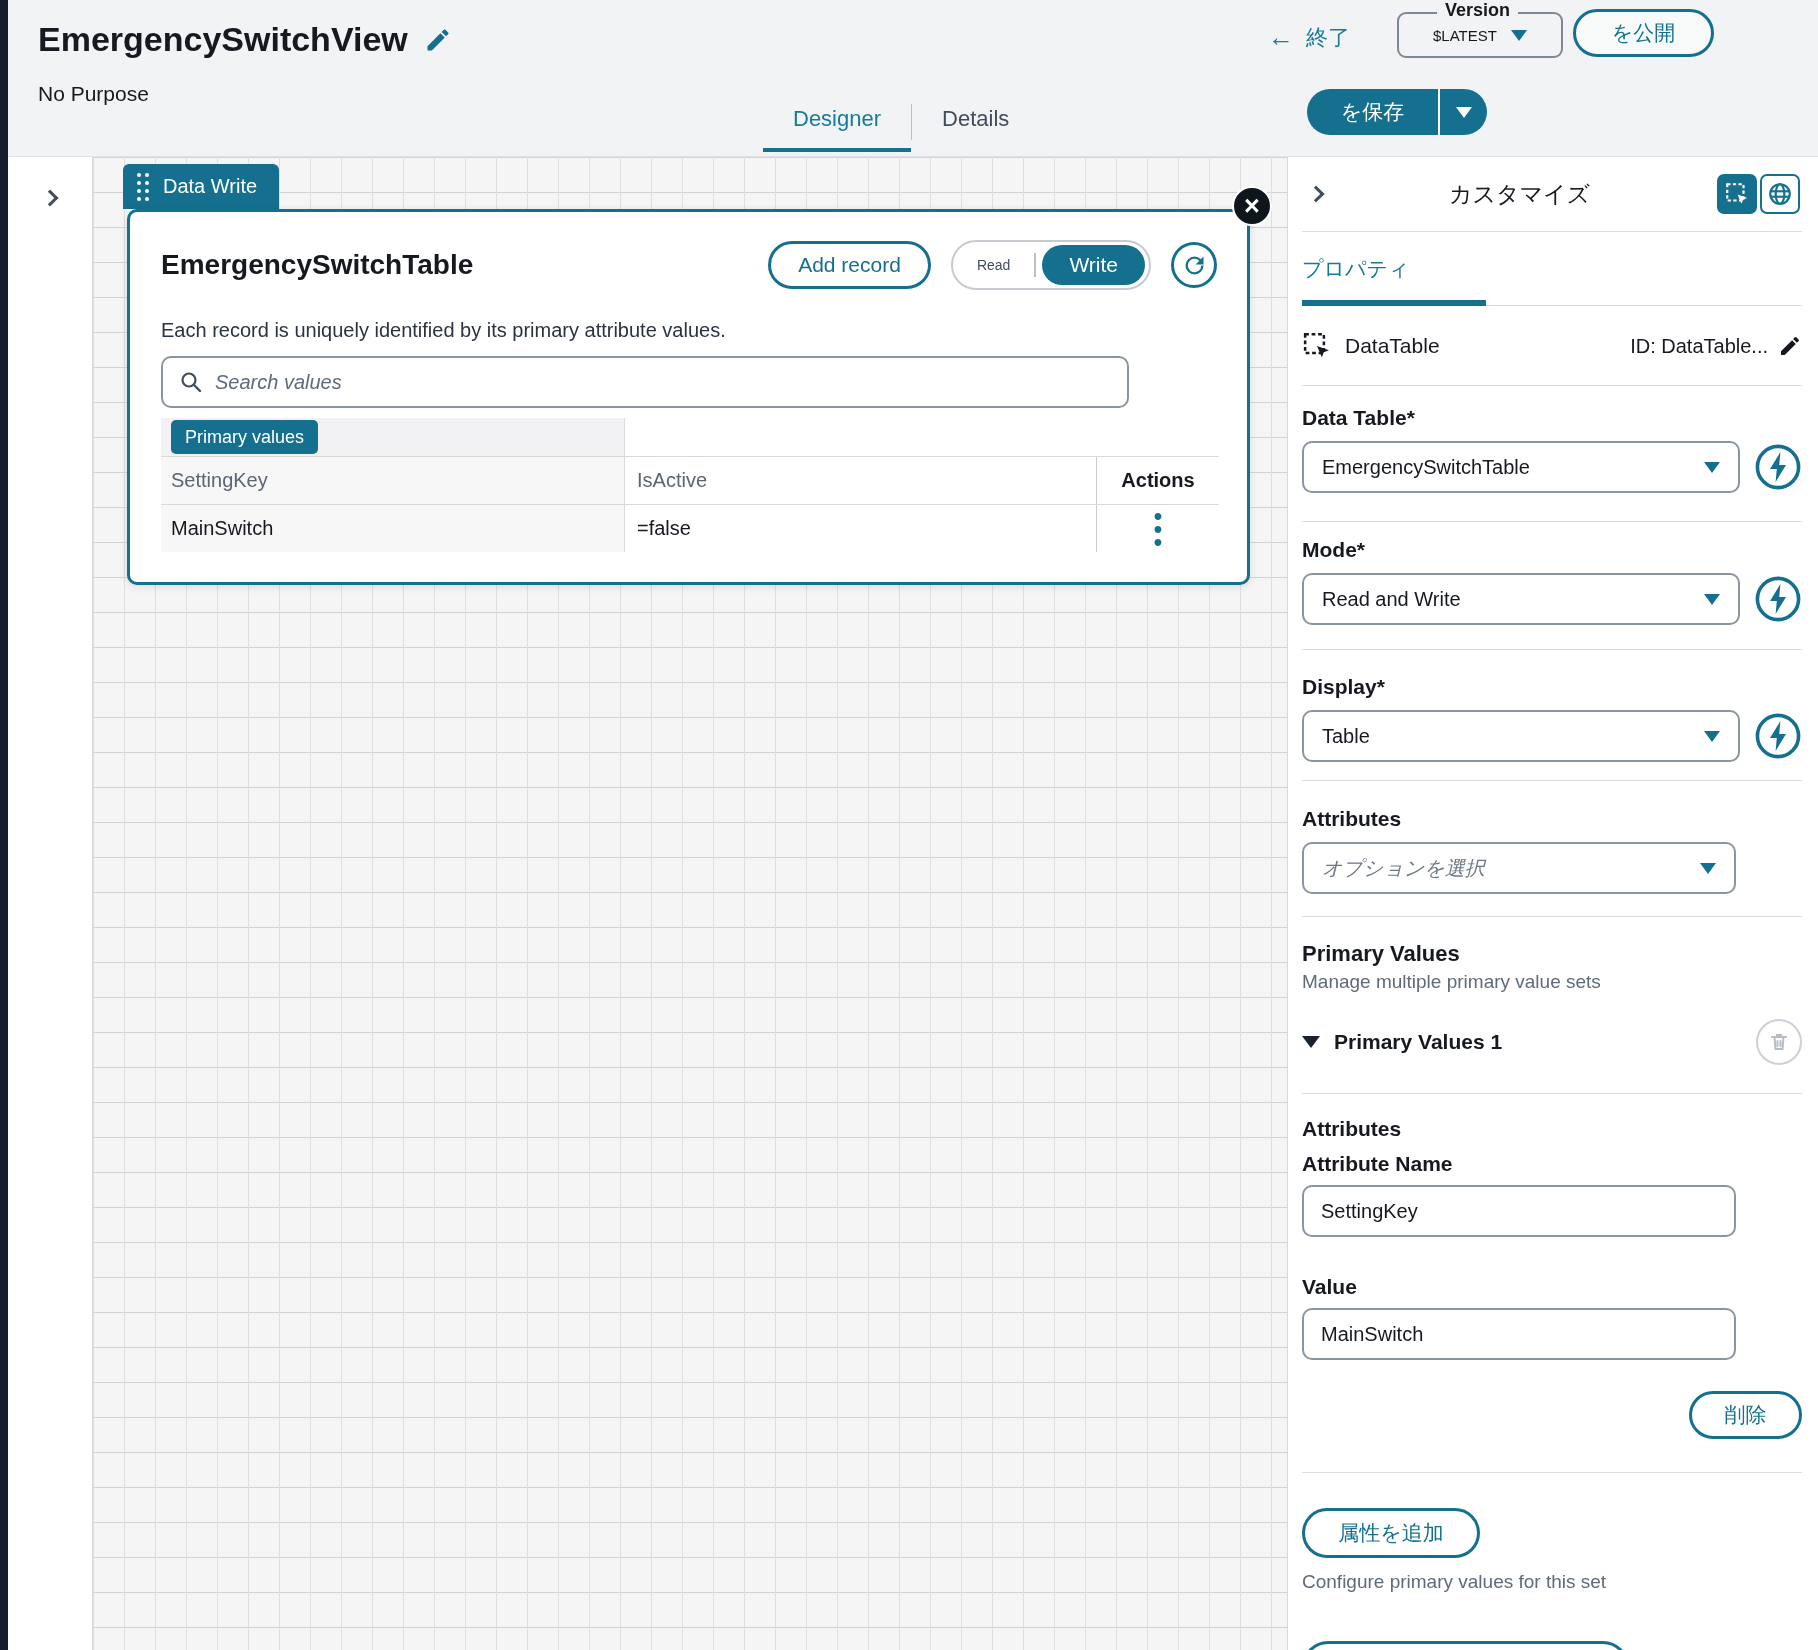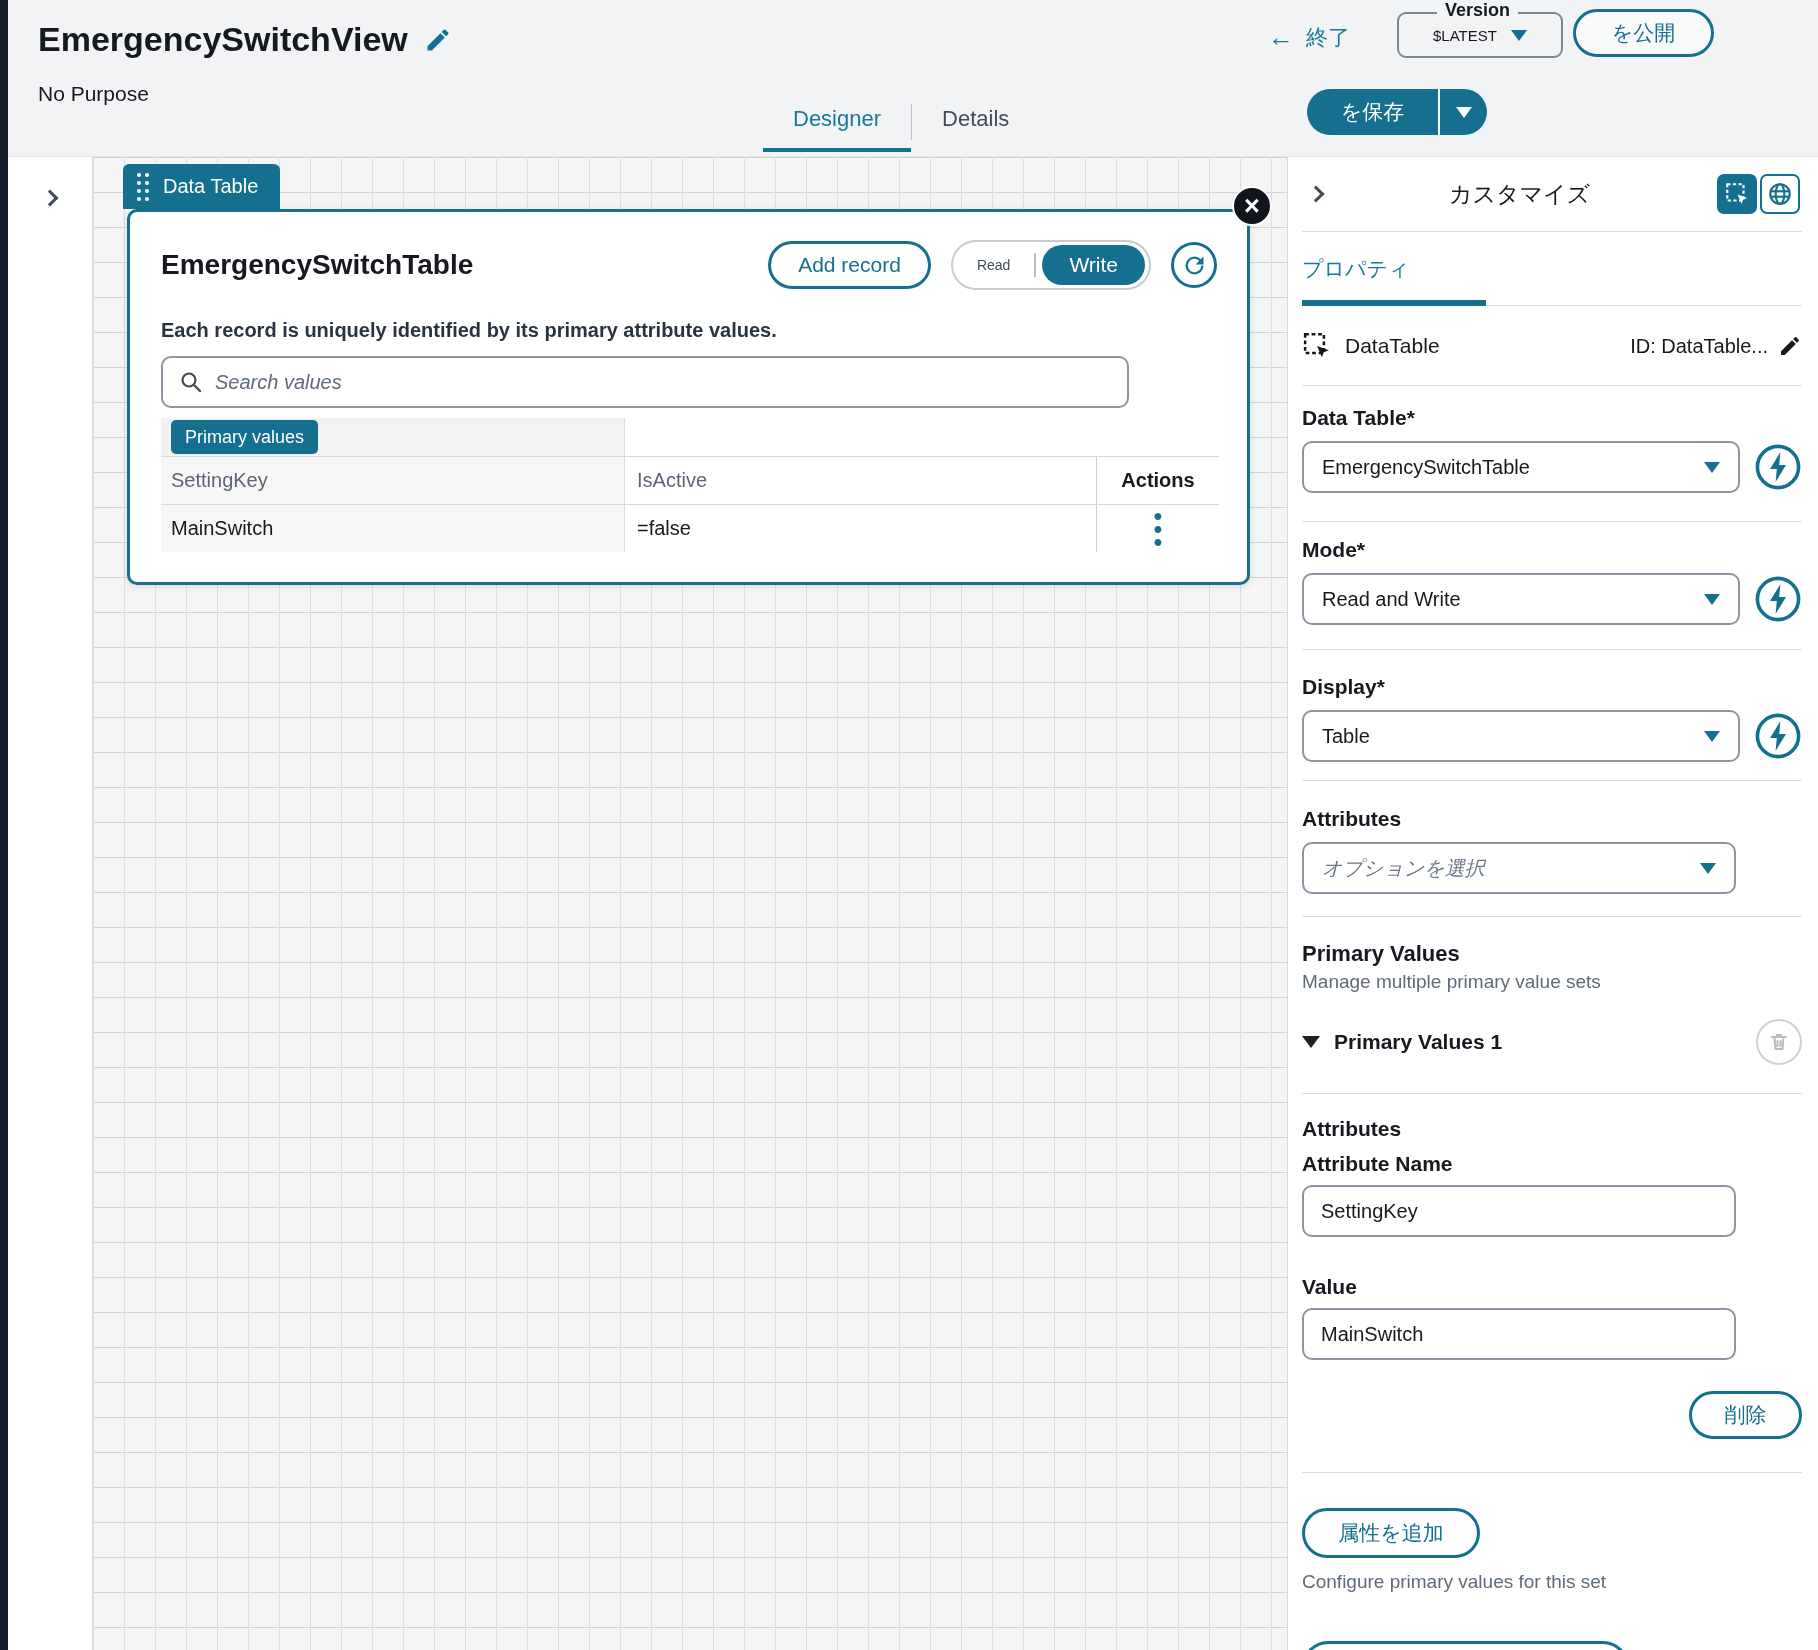--- a/index.html
+++ b/index.html
@@ -55,21 +55,21 @@
   .add-record-btn { height:48px; padding:0 27px; border:3px solid #14708e; border-radius:25px; background:#fff;
     color:#14708e; font-size:21px; display:flex; align-items:center; cursor:pointer; }
   .rw-toggle { margin-left:20px; height:50px; border:2px solid #c6cbd2; border-radius:26px; background:#fff;
     display:flex; align-items:center; padding:0 4px 0 0; }
   .rw-read { padding:0 24px; font-size:14px; color:#414d5c; cursor:pointer; }
   .rw-sep { width:2px; height:24px; background:#b9c0ca; }
   .rw-write { margin-left:6px; height:40px; padding:0 27px; background:#14708e; color:#fff; font-size:21px;
     border-radius:21px; display:flex; align-items:center; cursor:pointer; }
   .refresh-btn { margin-left:20px; width:46px; height:46px; border:3px solid #14708e; border-radius:50%;
     background:#fff; display:flex; align-items:center; justify-content:center; cursor:pointer; }
-  .card-desc { margin-top:28px; font-size:20px; color:#2a3440;font-weight:bold; }
+  .card-desc { margin-top:28px; font-size:20px; color:#2a3440; }
   .search-box { margin-top:14px; width:968px; height:52px; border:2px solid #8a95a3; border-radius:10px;
     display:flex; align-items:center; padding:0 16px; gap:12px; background:#fff; }
   .search-box input { border:none; outline:none; flex:1; font-size:20px; font-style:italic; color:#414d5c;
     font-family:inherit; background:transparent; }
   .search-box input::placeholder { color:#5f6b7a; opacity:1; }
   .tbl { margin-top:10px; width:1058px; }
   .trow { display:flex; }
   .band { height:38px; }
   .band .c1 { display:flex; align-items:center; }
   .c1 { width:464px; padding-left:10px; background:#f2f2f4; border-right:1px solid #dcdcdf; }
@@ -178,21 +178,21 @@
   <span class="drag-dots">
     <i></i>
       <i></i>
       <i></i>
       <i></i>
       <i></i>
       <i></i>
       <i></i>
       <i></i>
   </span>
-  <span>Data Table</span>
+  <span>Data Write</span>
 </div>
 
 <div class="abs card">
   <div class="card-row1">
     <div class="card-title">EmergencySwitchTable</div>
     <div class="add-record-btn">Add record</div>
     <div class="rw-toggle">
       <span class="rw-read">Read</span>
       <span class="rw-sep"></span>
       <span class="rw-write">Write</span>

